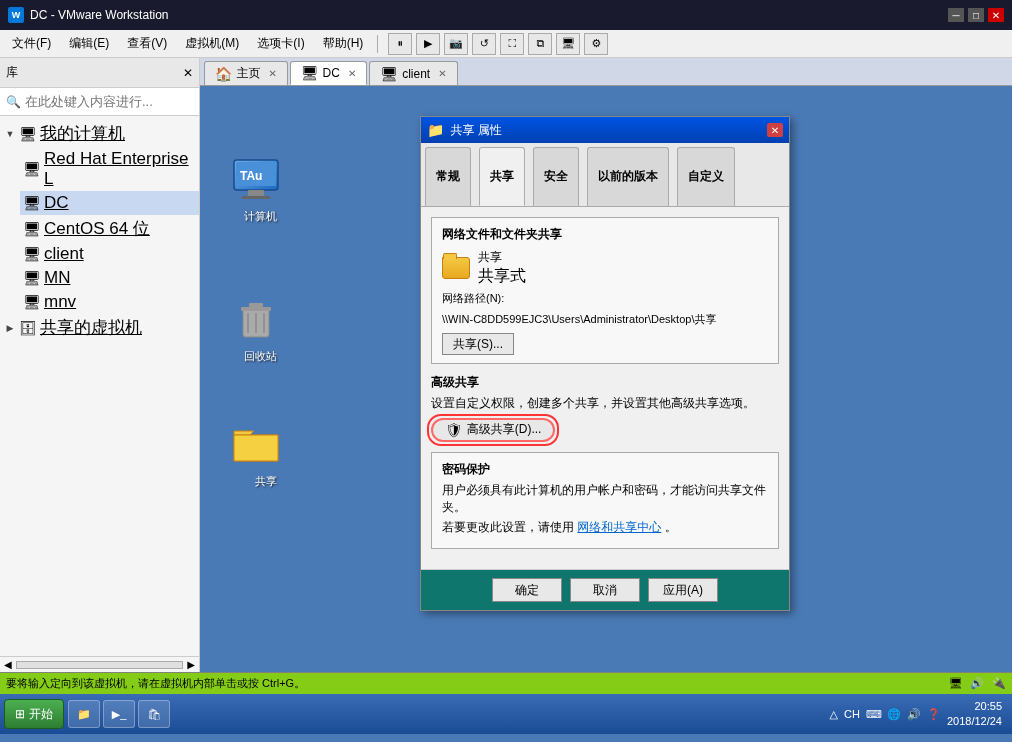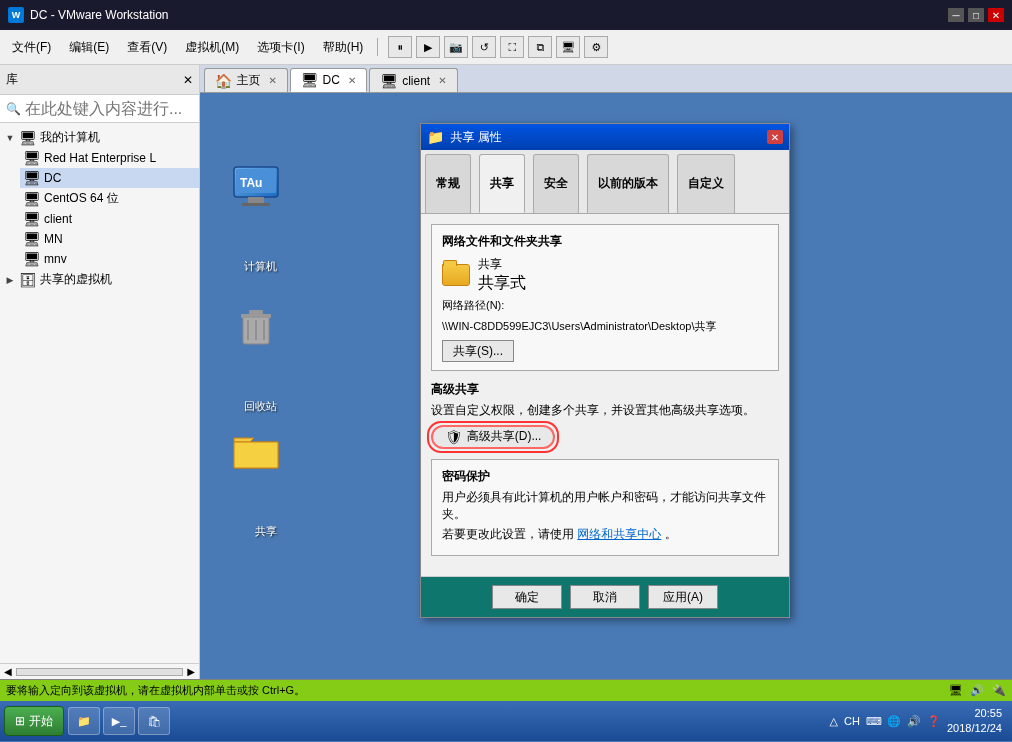--- a/index.html
+++ b/index.html
@@ -17,21 +17,21 @@
       font-size: 12px;
     }
     .title-bar-left { display: flex; align-items: center; gap: 6px; }
     .title-bar-icon { width: 16px; height: 16px; background: #0078d7; border-radius: 2px; display: flex; align-items: center; justify-content: center; color: #fff; font-size: 9px; font-weight: bold; }
     .title-bar-controls { display: flex; gap: 4px; }
     .title-btn { width: 16px; height: 14px; background: #555; border: none; color: #fff; font-size: 10px; cursor: pointer; display: flex; align-items: center; justify-content: center; }
     .title-btn.close { background: #c00; }
 
     
     .menu-bar {
-      height: 35px;
+      height: 28px;
       background: #f0f0f0;
       display: flex;
       align-items: center;
       padding: 0 4px;
       gap: 2px;
       border-bottom: 1px solid #ccc;
     }
     .menu-item { padding: 3px 8px; cursor: pointer; font-size: 12px; color: #000; }
     .menu-separator { width: 1px; height: 18px; background: #aaa; margin: 0 4px; }
     .menu-toolbar { display: flex; align-items: center; gap: 4px; margin-left: 4px; }
@@ -60,27 +60,27 @@
     }
     .sidebar-search {
       height: 28px;
       background: #fff;
       border-bottom: 1px solid #ccc;
       display: flex;
       align-items: center;
       padding: 0 6px;
       gap: 4px;
     }
-    .sidebar-search input { flex: 1; border: none; outline: none; font-size: 16px; color: #666; background: transparent; }
+    .sidebar-search input { flex: 1; border: none; outline: none; font-size: 13px; color: #666; background: transparent; }
     .sidebar-tree { flex: 1; overflow-y: auto; padding: 4px 0; }
     .tree-item { padding: 2px 4px; cursor: pointer; display: flex; align-items: center; gap: 4px; }
     .tree-item.selected { background: #c8d8f0; }
     .tree-expand { width: 12px; height: 12px; display: flex; align-items: center; justify-content: center; font-size: 9px; color: #444; cursor: pointer; }
     .tree-icon { width: 16px; height: 16px; display: flex; align-items: center; justify-content: center; font-size: 14px; }
-    .tree-label { font-size: 12px; color: #000; }
+    .tree-label { font-size: 17px; color: #000; text-decoration: underline; }
     .tree-children { padding-left: 20px; }
 
     
     .tabs-bar {
       height: 28px;
       background: #d0d8e8;
       display: flex;
       align-items: flex-end;
       padding-left: 4px;
       border-bottom: 1px solid #999;
@@ -115,21 +115,21 @@
     .desktop-icon {
       position: absolute;
       display: flex;
       flex-direction: column;
       align-items: flex-end;
       gap: 4px;
       cursor: pointer;
       width: 70px;
     }
     .desktop-icon .icon-img { width: 48px; height: 48px; display: flex; align-items: center; justify-content: center; }
-    .desktop-icon .icon-label { color: #fff; font-size: 11px; text-align: center; padding: 1px 3px; text-shadow: 1px 1px 2px rgba(0,0,0,0.8); margin-top: 43px; }
+    .desktop-icon .icon-label { color: #fff; font-size: 11px; text-align: center; padding: 1px 3px; text-shadow: 1px 1px 2px rgba(0,0,0,0.8); }
 
     
     .dialog {
       position: absolute;
       top: 30px;
       left: 220px;
       width: 370px;
       background: #f0f0f0;
       border: 1px solid #888;
       box-shadow: 3px 3px 8px rgba(0,0,0,0.4);

